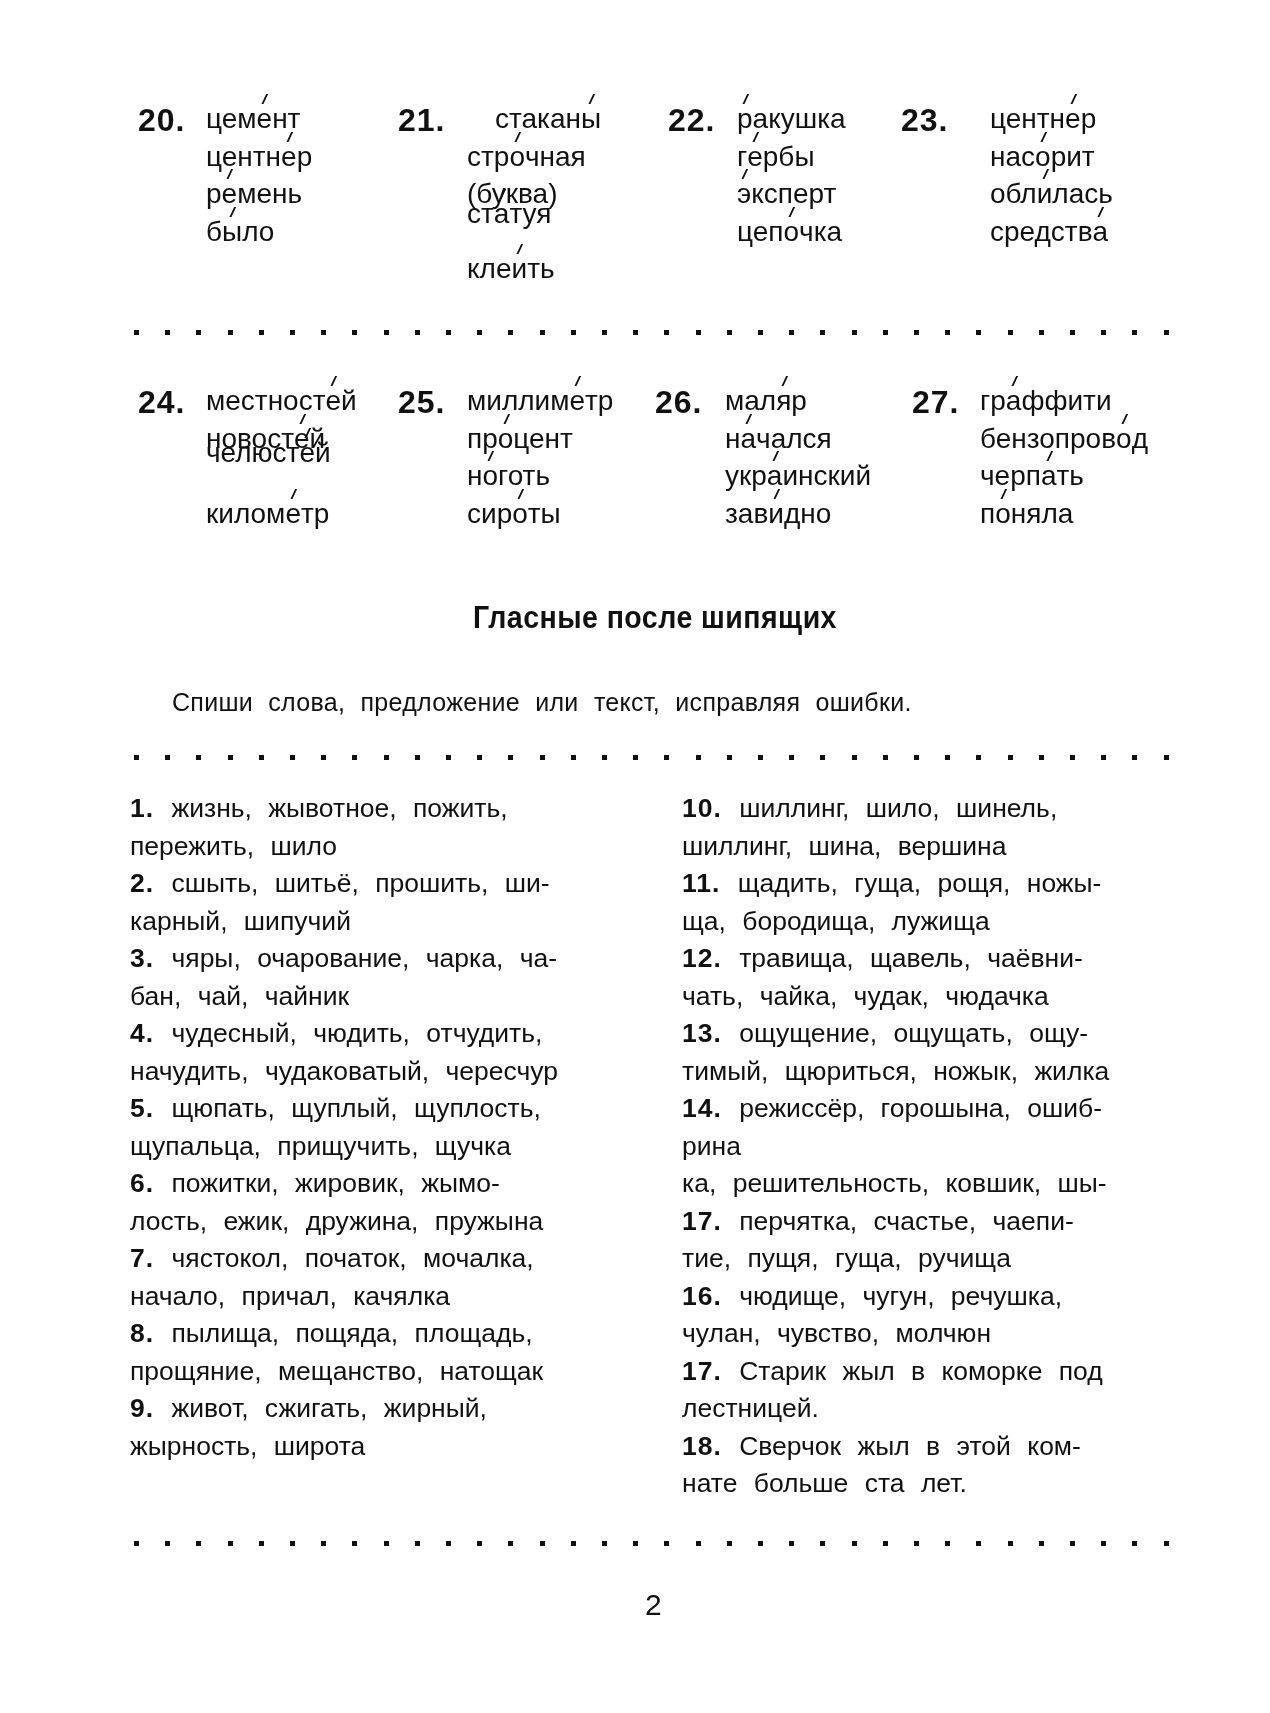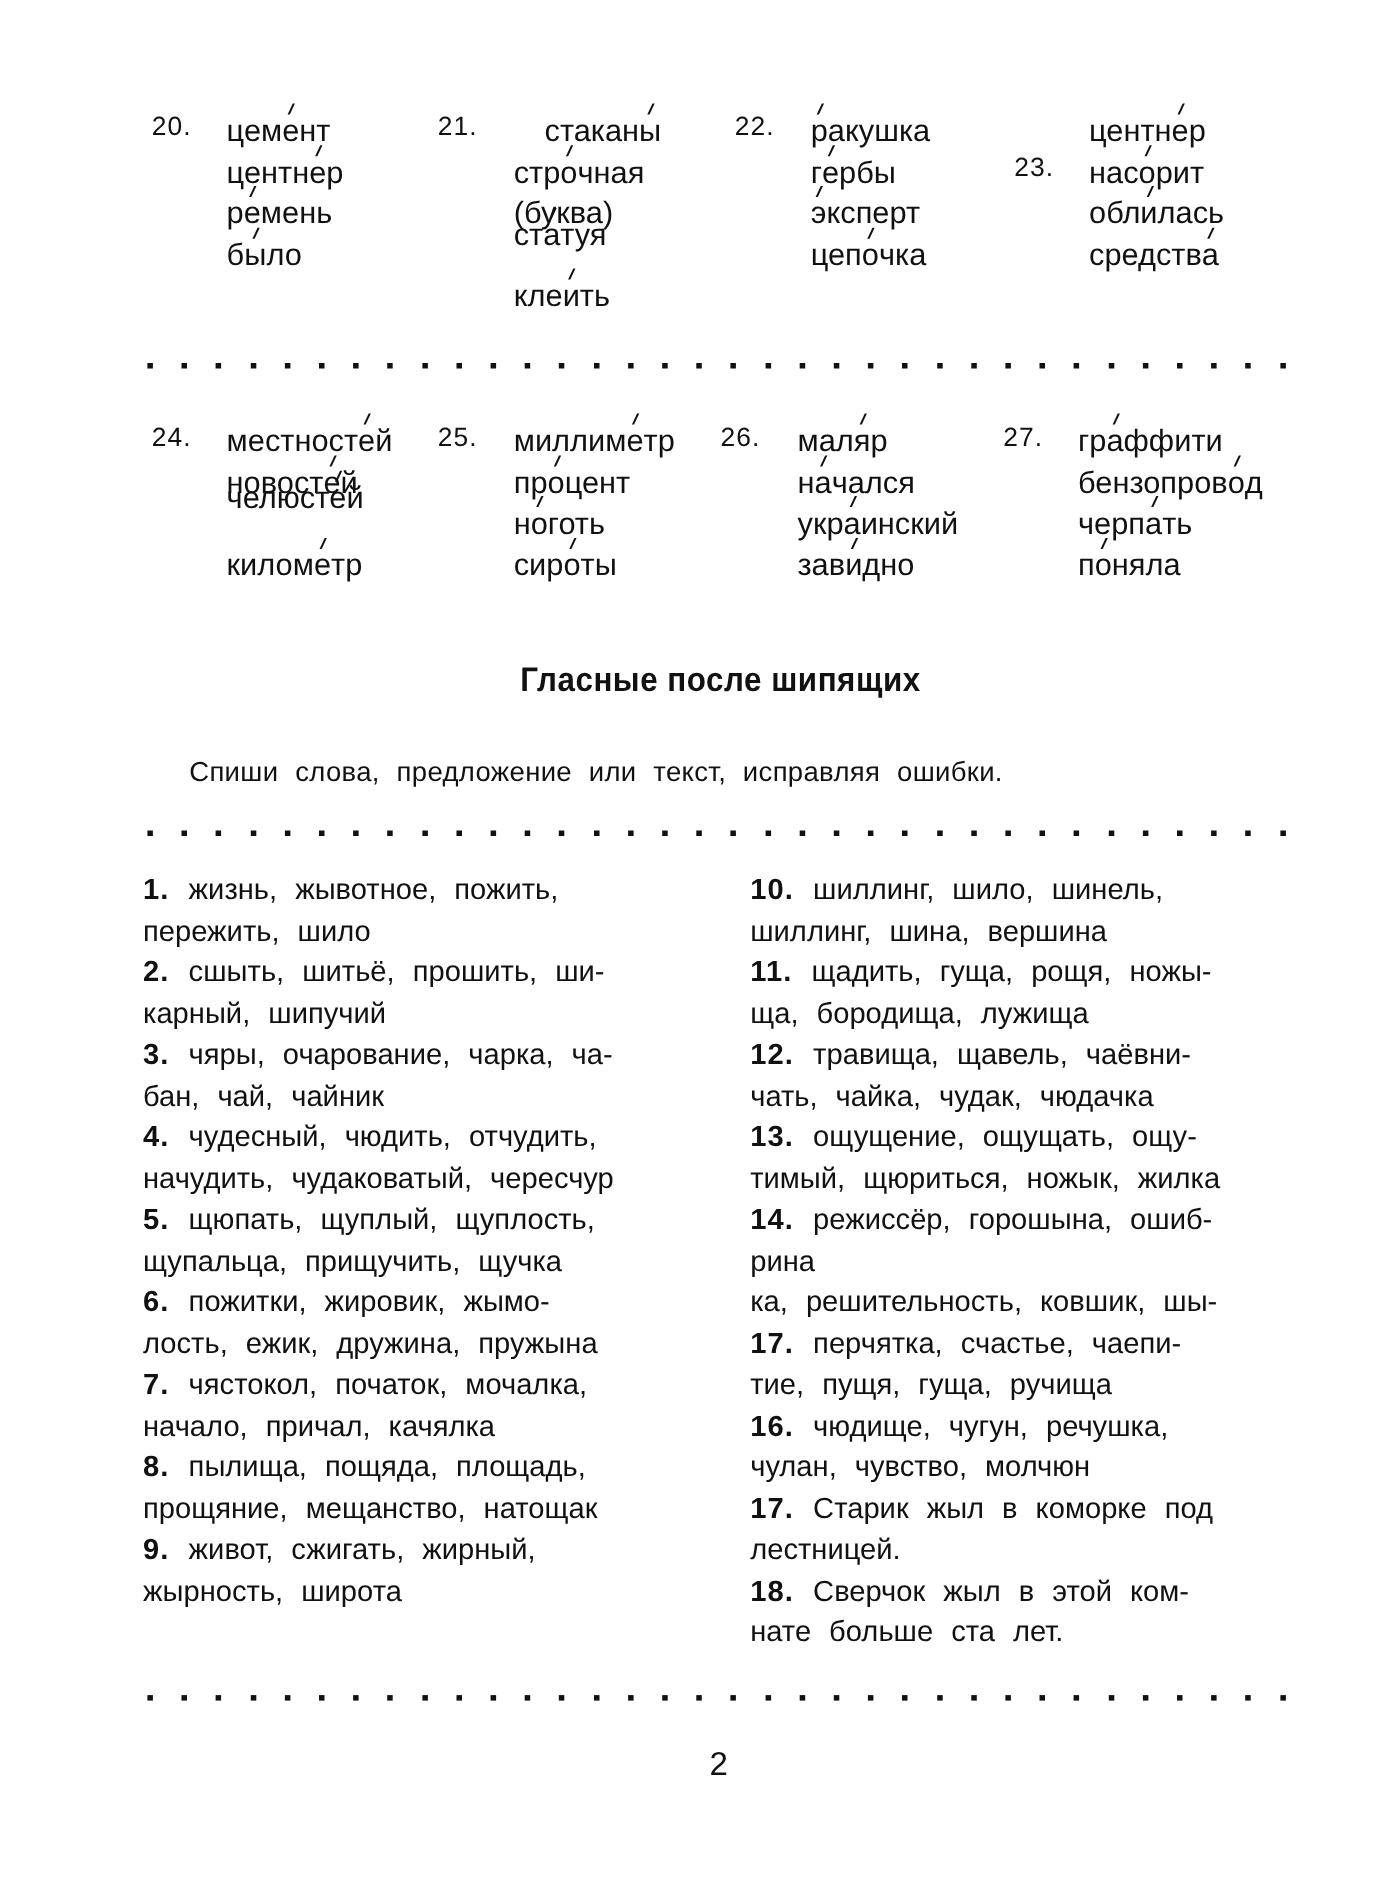--- a/index.html
+++ b/index.html
@@ -1,21 +1,21 @@
 <!DOCTYPE html>
 <html><head>
 <meta charset="utf-8">
 <style>
   html, body { margin: 0; padding: 0; background: #ffffff; }
   body {
     width: 1270px; height: 1713px; position: relative; overflow: hidden;
     font-family: "Liberation Sans", sans-serif; color: #111111;
   }
   .abs { position: absolute; }
-  .num { font-weight: normal; font-size: 24px; letter-spacing: 1px; }
+  .num { font-weight: bold; font-size: 32px; letter-spacing: 1px; }
   .word { font-size: 28px; line-height: 37.5px; white-space: nowrap; }
   .accent { position: relative; display: inline-block; }
   .accent::before {
     content: ""; position: absolute; left: 50%; top: -6px;
     width: 2px; height: 10px; background: #111;
     transform: translateX(-10%) skewX(-25deg);
   }
   .dots { position: absolute; left: 134px; width: 1040px; height: 5px; }
   .dots span {
     position: absolute; top: 0; width: 5px; height: 5px; background: #111;
@@ -47,21 +47,21 @@
     <div class="abs word" style="left: 467px; top: 100px; margin-left: 28px;">стакан<span class="accent">ы</span></div>
     <div class="abs word" style="left: 467px; top: 137.5px;">стр<span class="accent">о</span>чная</div>
     <div class="abs word" style="left: 467px; top: 175px;">(буква)</div>
     <div class="abs word" style="left: 467px; top: 195px;">ст<span class="accent">а</span>туя</div>
     <div class="abs word" style="left: 467px; top: 250px;">кле<span class="accent">и</span>ть</div>
     <div class="abs num" style="left: 668px; top: 102px;">22.</div>
     <div class="abs word" style="left: 737px; top: 100px;"><span class="accent">р</span>акушка</div>
     <div class="abs word" style="left: 737px; top: 137.5px;">г<span class="accent">е</span>рбы</div>
     <div class="abs word" style="left: 737px; top: 175px;"><span class="accent">э</span>ксперт</div>
     <div class="abs word" style="left: 737px; top: 212.5px;">цеп<span class="accent">о</span>чка</div>
-    <div class="abs num" style="left: 922px; top: 102px; margin-top: 37px;">23.</div>
+    <div class="abs num" style="left: 901px; top: 102px;">23.</div>
     <div class="abs word" style="left: 990px; top: 100px;">центн<span class="accent">е</span>р</div>
     <div class="abs word" style="left: 990px; top: 137.5px;">нас<span class="accent">о</span>рит</div>
     <div class="abs word" style="left: 990px; top: 175px;">обл<span class="accent">и</span>лась</div>
     <div class="abs word" style="left: 990px; top: 212.5px;">средств<span class="accent">а</span></div>
   </div>
 <div class="dots" id="dots1" style="top:330px">
     <span style="left: 0px;"></span>
     <span style="left: 31.2px;"></span>
     <span style="left: 62.4px;"></span>
     <span style="left: 93.6px;"></span>

